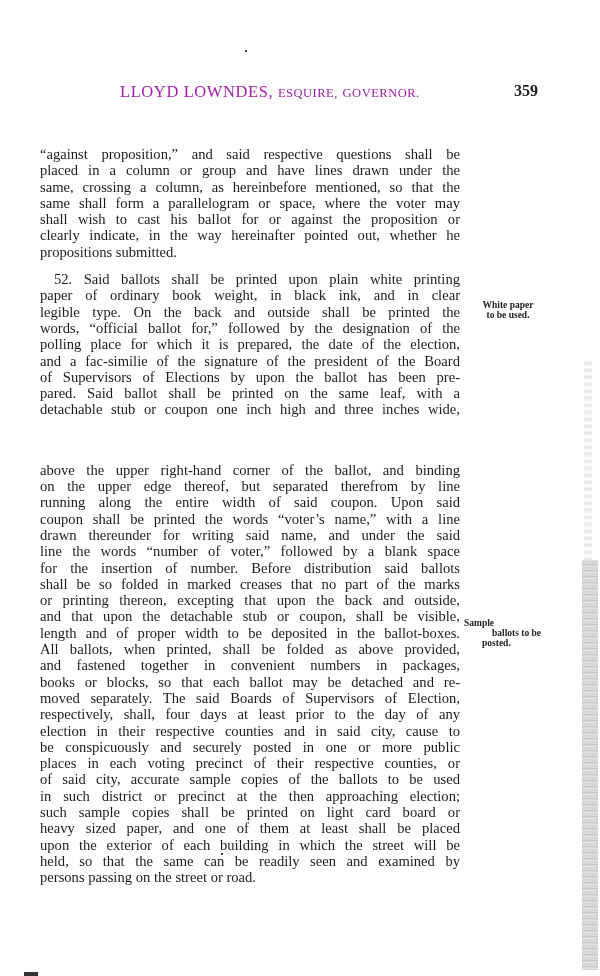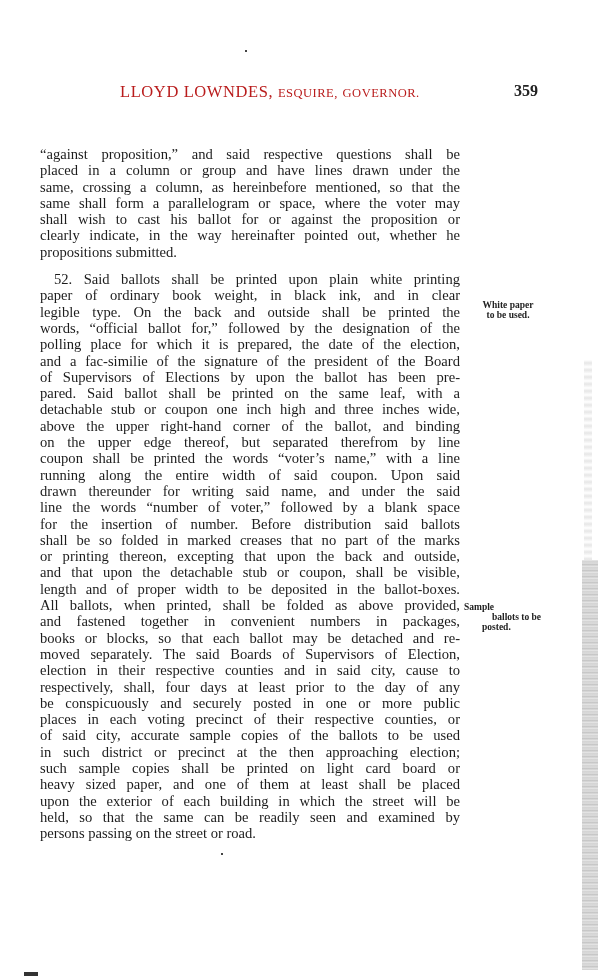--- a/index.html
+++ b/index.html
@@ -5,21 +5,21 @@
     html, body { margin: 0; padding: 0; }
     body {
       width: 600px; height: 976px; background: #ffffff; position: relative; overflow: hidden;
       font-family: "Liberation Serif", "DejaVu Serif", serif; color: #1a1a1a;
     }
     .dot { position: absolute; width: 2px; height: 2px; background: #444; }
     .header {
       position: absolute; top: 82px; left: 120px; width: 440px; height: 24px;
     }
     .running-title {
-      position: absolute; left: 0; top: 0; font-size: 16.5px; letter-spacing: 0.6px; color: #b91c1c;
+      position: absolute; left: 0; top: 0; font-size: 16.5px; letter-spacing: 0.6px; color: #a21caf;
     }
     .running-title .sc { font-size: 12.5px; letter-spacing: 0.5px; }
     .page-number {
       position: absolute; right: 22px; top: 0; font-size: 16px; font-weight: bold; color: #222;
     }
     .body-text {
       position: absolute; left: 40px; top: 146px; width: 420px;
       font-size: 14.6px; line-height: 16.3px; text-align: justify; color: #1c1c1c;
     }
     .body-text p { margin: 0; }
@@ -71,55 +71,55 @@
   <p class="para2">
     <span class="line">52. Said ballots shall be printed upon plain white printing</span>
     <span class="line" style="margin-left:-14px;">paper of ordinary book weight, in black ink, and in clear</span>
     <span class="line" style="margin-left:-14px;">legible type.  On the back and outside shall be printed the</span>
     <span class="line" style="margin-left:-14px;">words, “official ballot for,” followed by the designation of the</span>
     <span class="line" style="margin-left:-14px;">polling place for which it is prepared, the date of the election,</span>
     <span class="line" style="margin-left:-14px;">and a fac-similie of the signature of the president of the Board</span>
     <span class="line" style="margin-left:-14px;">of Supervisors of Elections by upon the ballot has been pre-</span>
     <span class="line" style="margin-left:-14px;">pared.  Said ballot shall be printed on the same leaf, with a</span>
     <span class="line" style="margin-left:-14px;">detachable stub or coupon one inch high and three inches wide,</span>
-    <span class="line" style="margin-left:-14px;">above the upper right-hand corner of the ballot, and binding</span>
+    <span class="line" style="margin-left:-14px;margin-top:44px;">above the upper right-hand corner of the ballot, and binding</span>
     <span class="line" style="margin-left:-14px;">on the upper edge thereof, but separated therefrom by line</span>
+    <span class="line" style="margin-left:-14px;">running along the entire width of said coupon.  Upon said</span>
     <span class="line" style="margin-left:-14px;">coupon shall be printed the words “voter’s name,” with a line</span>
-    <span class="line" style="margin-left:-14px;">running along the entire width of said coupon.  Upon said</span>
     <span class="line" style="margin-left:-14px;">drawn thereunder for writing said name, and under the said</span>
     <span class="line" style="margin-left:-14px;">line the words “number of voter,” followed by a blank space</span>
     <span class="line" style="margin-left:-14px;">for the insertion of number.  Before distribution said ballots</span>
     <span class="line" style="margin-left:-14px;">shall be so folded in marked creases that no part of the marks</span>
     <span class="line" style="margin-left:-14px;">or printing thereon, excepting that upon the back and outside,</span>
     <span class="line" style="margin-left:-14px;">and that upon the detachable stub or coupon, shall be visible,</span>
     <span class="line" style="margin-left:-14px;">length and of proper width to be deposited in the ballot-boxes.</span>
     <span class="line" style="margin-left:-14px;">All ballots, when printed, shall be folded as above provided,</span>
     <span class="line" style="margin-left:-14px;">and fastened together in convenient numbers in packages,</span>
     <span class="line" style="margin-left:-14px;">books or blocks, so that each ballot may be detached and re-</span>
     <span class="line" style="margin-left:-14px;">moved separately.  The said Boards of Supervisors of Election,</span>
+    <span class="line" style="margin-left:-14px;">respectively, shall, four days at least prior to the day of any</span>
     <span class="line" style="margin-left:-14px;">election in their respective counties and in said city, cause to</span>
-    <span class="line" style="margin-left:-14px;">respectively, shall, four days at least prior to the day of any</span>
     <span class="line" style="margin-left:-14px;">be conspicuously and securely posted in one or more public</span>
     <span class="line" style="margin-left:-14px;">places in each voting precinct of their respective counties, or</span>
     <span class="line" style="margin-left:-14px;">of said city, accurate sample copies of the ballots to be used</span>
     <span class="line" style="margin-left:-14px;">in such district or precinct at the then approaching election;</span>
     <span class="line" style="margin-left:-14px;">such sample copies shall be printed on light card board or</span>
     <span class="line" style="margin-left:-14px;">heavy sized paper, and one of them at least shall be placed</span>
     <span class="line" style="margin-left:-14px;">upon the exterior of each building in which the street will be</span>
     <span class="line" style="margin-left:-14px;">held, so that the same can be readily seen and examined by</span>
     <span class="line last" style="margin-left:-14px;">persons passing on the street or road.</span>
   </p>
 </div>
 
 <div class="margin-note" style="left:468px; top:300px; text-align:center; width:80px;">
   <div>White paper</div>
   <div>to be used.</div>
 </div>
 
-<div class="margin-note" style="left:464px; top:602px;">
+<div class="margin-note" style="left:464px; top:618px;">
   <div>Sample</div>
   <div style="margin-left:28px;">ballots to be</div>
   <div style="margin-left:10px;padding-left:8px;">posted.</div>
 </div>
 
 <div class="dot" style="left:221px; top:853px;"></div>
 <div class="edge-noise-faint"></div>
 <div class="edge-noise"></div>
 <div class="corner-mark"></div>
 

